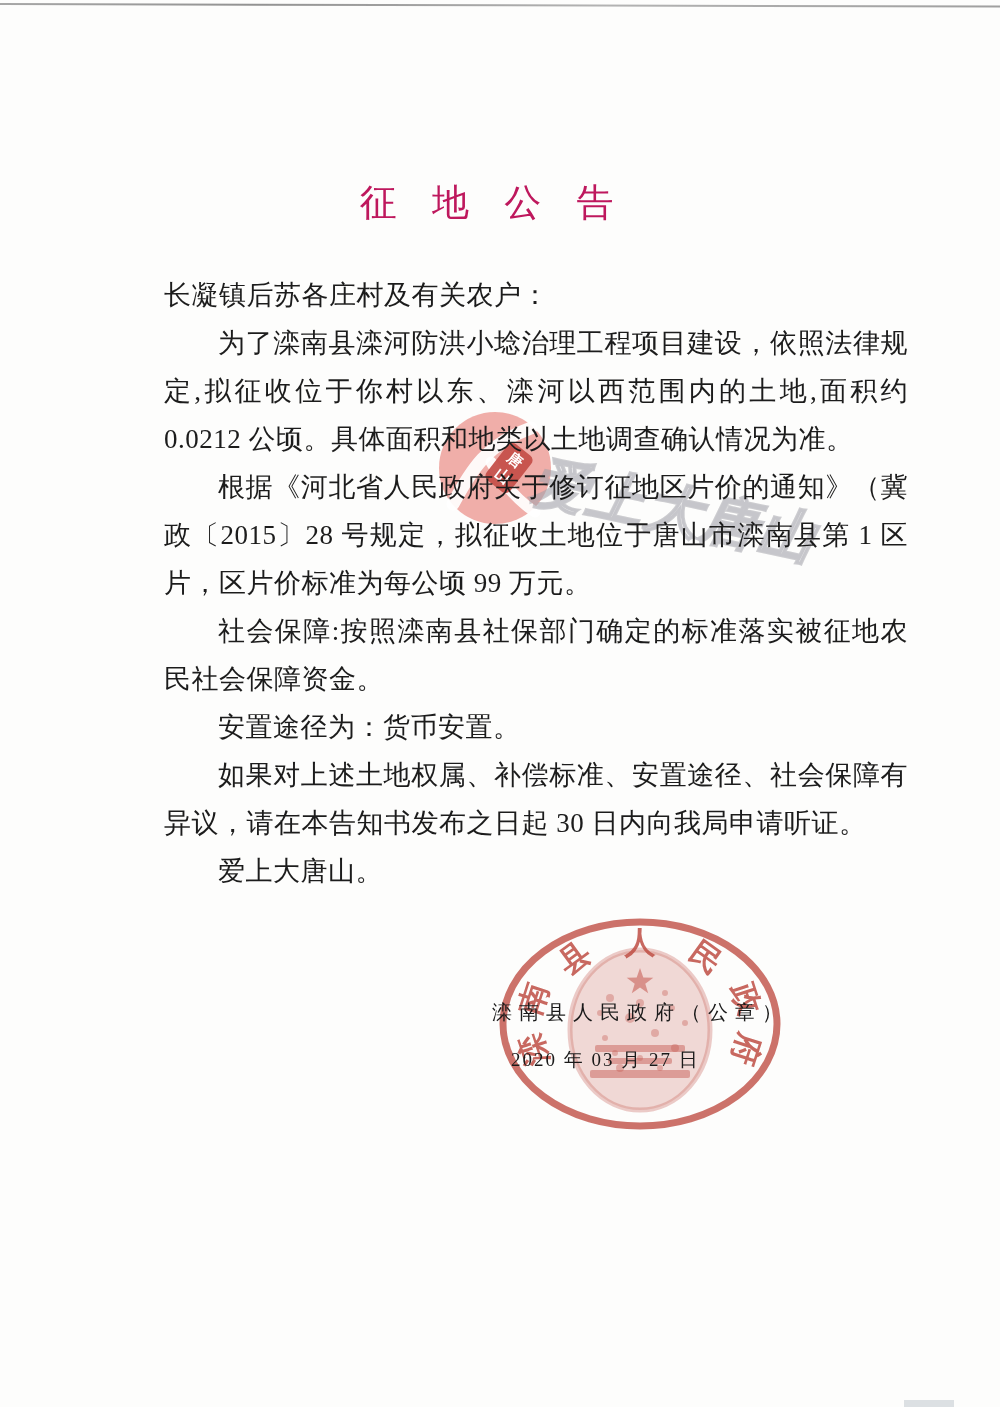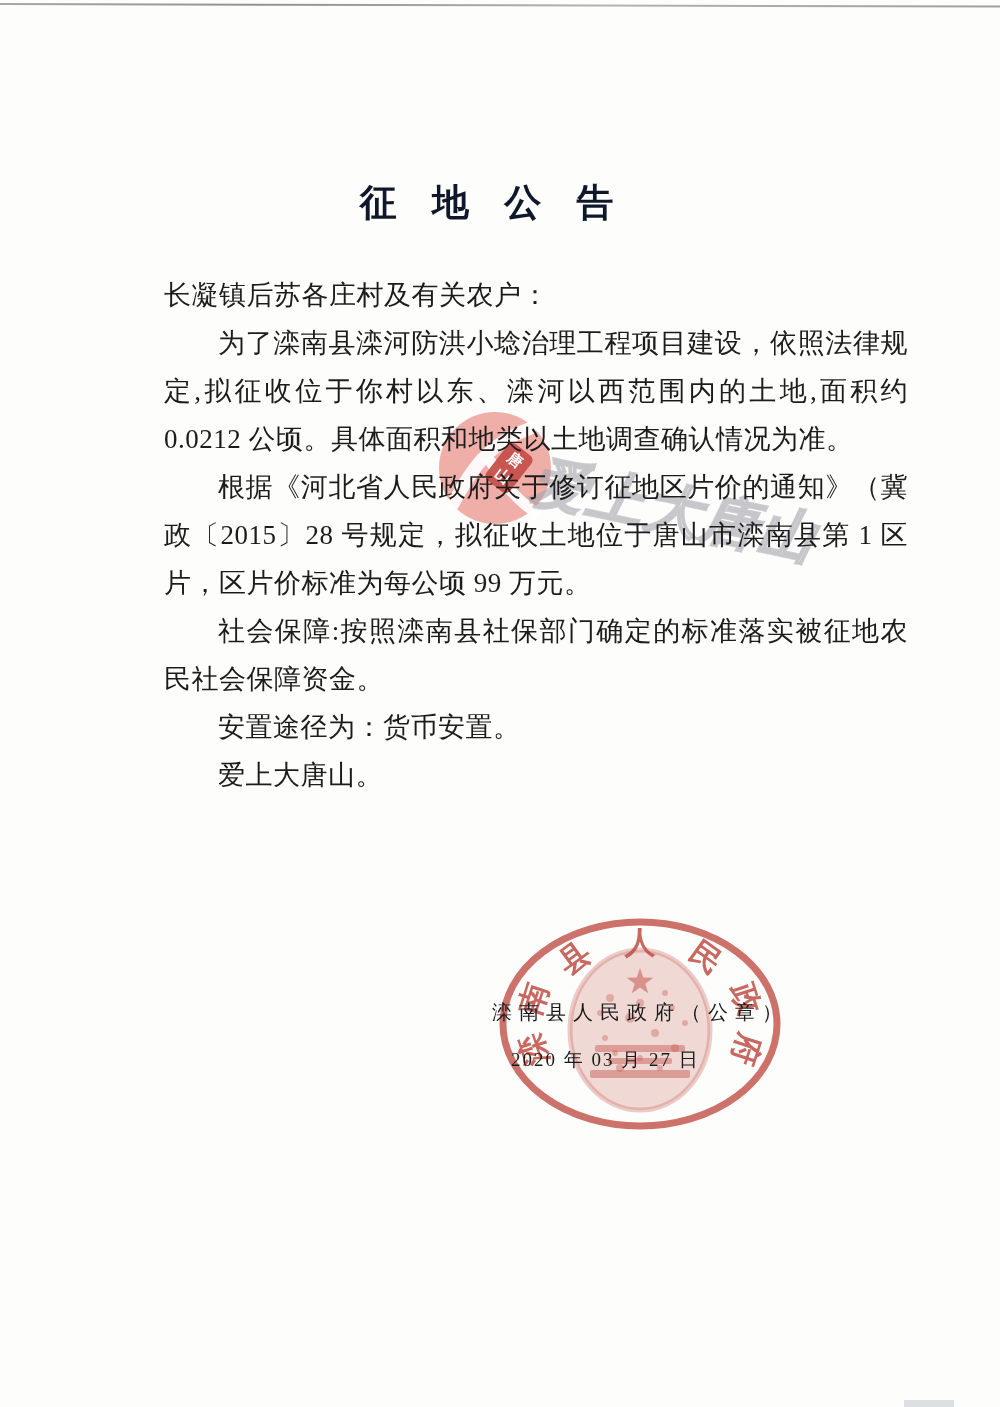--- a/index.html
+++ b/index.html
@@ -14,22 +14,22 @@
     position:absolute;top:3px;left:0;width:101%;height:2px;
     background:linear-gradient(to right,#8a8a8a,#6f6f6f 25%,#9a9a9a 60%,#808080);
     transform:rotate(0.15deg);transform-origin:left top;opacity:.75;
   }
   .corner-mark{
     position:absolute;right:46px;bottom:0;width:50px;height:7px;
     background:#cdd3d8;opacity:.7;
   }
   .doc-title{
     position:absolute;top:178px;left:0;width:986px;margin:0;
-    text-align:center;font-size:37px;font-weight:bold;
-    letter-spacing:13px;color:#0f172a;white-space:nowrap;
+    text-align:center;font-size:37px;font-weight:normal;
+    letter-spacing:13px;color:#be185d;white-space:nowrap;
   }
   .content{
     position:absolute;top:271px;left:133px;width:744px;
     font-size:27px;line-height:48px;letter-spacing:.5px;
     text-align:justify;
     margin-left:31px;
   }
   .content p{margin:0;text-indent:2em;}
   .content p.salutation{text-indent:0;}
   .signature-line{
@@ -80,20 +80,21 @@
   <p class="wm-text">爱上大唐山</p>
 
   <h1 class="doc-title">征 地 公 告</h1>
 
   <div class="content">
     <p class="salutation">长凝镇后苏各庄村及有关农户：</p>
     <p>为了滦南县滦河防洪小埝治理工程项目建设，依照法律规定,拟征收位于你村以东、滦河以西范围内的土地,面积约 0.0212 公顷。具体面积和地类以土地调查确认情况为准。</p>
     <p>根据《河北省人民政府关于修订征地区片价的通知》（冀政〔2015〕28 号规定，拟征收土地位于唐山市滦南县第 1 区片，区片价标准为每公顷 99 万元。</p>
     <p>社会保障:按照滦南县社保部门确定的标准落实被征地农民社会保障资金。</p>
     <p>安置途径为：货币安置。</p>
+    <p>如果对上述土地权属、补偿标准、安置途径、社会保障有异议，请在本告知书发布之日起 30 日内向我局申请听证。</p>
     <p>爱上大唐山。</p>
   </div>
 
   <svg class="seal" viewBox="0 0 300 235" width="300" height="235">
     <ellipse cx="150" cy="116" rx="137" ry="102" fill="none" stroke="#bf4f45" stroke-width="7" opacity="0.8"></ellipse>
 
     <g>
       <ellipse cx="150" cy="122" rx="70" ry="80" fill="#c4554c" opacity="0.22"></ellipse>
       <ellipse cx="150" cy="122" rx="70" ry="80" fill="none" stroke="#c4554c" stroke-width="5" opacity="0.3"></ellipse>
       <polygon points="150,60 146.7,69.5 136.7,69.7 144.7,75.7 141.8,85.3 150,79.6 158.2,85.3 155.3,75.7 163.3,69.7 153.3,69.5" fill="#c4554c" opacity="0.55"></polygon>

